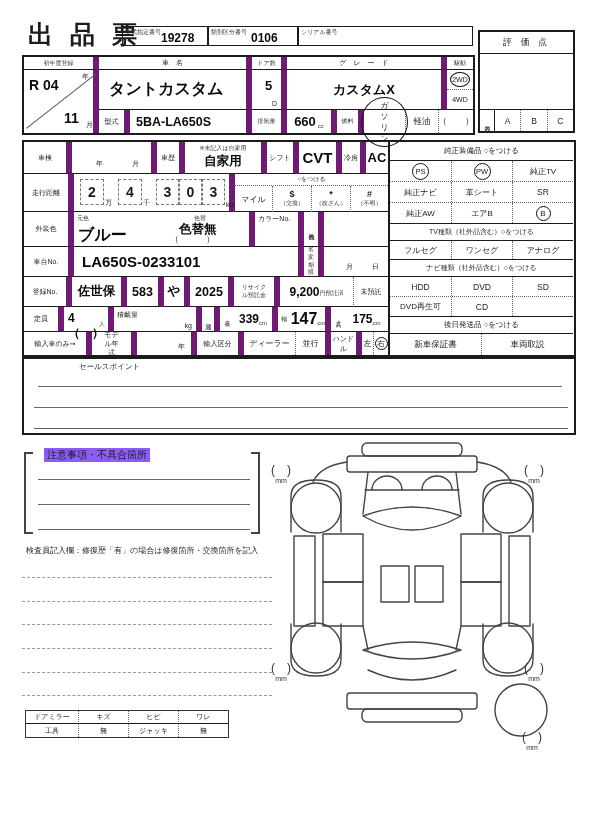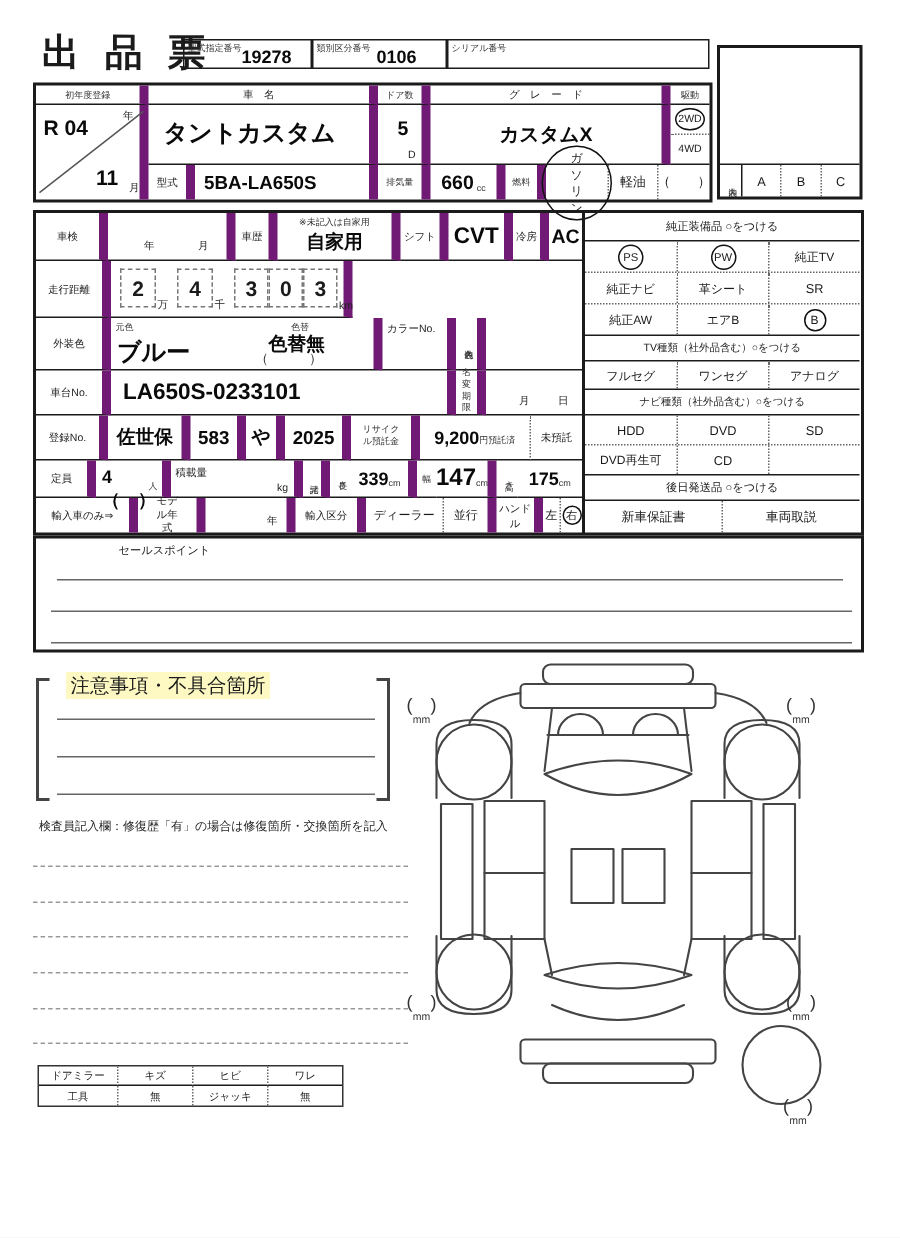--- a/index.html
+++ b/index.html
@@ -42,20 +42,21 @@
   </div>
   <div class="abs" style="left:208px;top:26px;width:90px;height:20px;border:1.5px solid #1b1b1b">
     <span class="abs lab6" style="left:2px;top:1px">類別区分番号</span>
     <span class="abs val" style="left:42px;top:4px;font-size:12px">0106</span>
   </div>
   <div class="abs" style="left:298px;top:26px;width:175px;height:20px;border:1.5px solid #1b1b1b">
     <span class="abs lab6" style="left:2px;top:1px">シリアル番号</span>
   </div>
 
   <div class="box" style="left:478px;top:30px;width:97px;height:103px">
+    <div class="cell bb c" style="left:0;top:0;width:93px;height:22px;font-size:9px;letter-spacing:3px">評 価 点</div>
     <div class="cell" style="left:0;top:22px;width:93px;height:55px"></div>
     <div class="cell" style="left:0;top:77px;width:93px;height:22px;border-top:1px solid #1b1b1b;display:flex">
       <div class="c vert lab6" style="width:15px;border-right:1px solid #1b1b1b">内装</div>
       <div class="c" style="flex:1;font-size:8.5px">A</div>
       <div class="c bld" style="flex:1;font-size:8.5px">B</div>
       <div class="c bld" style="flex:1;font-size:8.5px">C</div>
     </div>
   </div>
 
   <div class="box" style="left:22px;top:55px;width:453px;height:80px">
@@ -117,20 +118,38 @@
     <div class="cell br bb" style="left:50px;top:32px;width:161px;height:38px">
       <div class="mbox" style="left:6px;top:5px;width:24px">2</div>
       <span class="abs lab" style="left:31px;top:24px">万</span>
       <div class="mbox" style="left:44px;top:5px;width:24px">4</div>
       <span class="abs lab" style="left:69px;top:24px">千</span>
       <div class="mbox" style="left:82px;top:5px">3</div>
       <div class="mbox" style="left:105px;top:5px">0</div>
       <div class="mbox" style="left:128px;top:5px">3</div>
       <span class="abs lab" style="left:152px;bottom:3px">km</span>
     </div>
+    <div class="cell bb" style="left:211px;top:32px;width:153px;height:38px">
+      <div class="bbd c lab6" style="height:12px">○をつける</div>
+      <div style="display:flex;height:26px">
+        <div class="c" style="width:37px;font-size:8px">マイル</div>
+        <div class="c bld" style="width:39px;flex-direction:column">
+          <span style="font-size:9px;font-weight:bold;line-height:1">$</span>
+          <span class="lab6">（交換）</span>
+        </div>
+        <div class="c bld" style="width:39px;flex-direction:column">
+          <span style="font-size:9px;font-weight:bold;line-height:1">*</span>
+          <span class="lab6">（改ざん）</span>
+        </div>
+        <div class="c bld" style="width:38px;flex-direction:column">
+          <span style="font-size:9px;font-weight:bold;line-height:1">#</span>
+          <span class="lab6">（不明）</span>
+        </div>
+      </div>
+    </div>
 
     <div class="cell br bb c lab" style="left:0;top:70px;width:50px;height:35px">外装色</div>
     <div class="cell br bb" style="left:50px;top:70px;width:181px;height:35px">
       <span class="abs lab6" style="left:3px;top:2px">元色</span>
       <span class="abs val" style="left:4px;top:13px;font-size:16px">ブルー</span>
       <span class="abs lab6" style="left:120px;top:2px">色替</span>
       <span class="abs val" style="left:105px;top:9px;font-size:12.5px">色替無</span>
       <span class="abs" style="left:96px;top:21px;font-size:9px;color:#333">（　　　）</span>
     </div>
     <div class="cell br bb" style="left:231px;top:70px;width:49px;height:35px">
@@ -249,21 +268,21 @@
 
   <div class="box" style="left:22px;top:357px;width:554px;height:78px">
     <span class="abs lab" style="left:55px;top:3px;font-size:7.5px">セールスポイント</span>
     <div class="vline" style="left:14px;top:27px;width:524px"></div>
     <div class="vline" style="left:10px;top:48px;width:534px"></div>
     <div class="vline" style="left:10px;top:69px;width:534px"></div>
   </div>
 
   <div class="abs" style="left:24px;top:452px;width:9px;height:82px;border-left:2px solid #444;border-top:2px solid #444;border-bottom:2px solid #444"></div>
   <div class="abs" style="left:251px;top:452px;width:9px;height:82px;border-right:2px solid #444;border-top:2px solid #444;border-bottom:2px solid #444"></div>
-  <span class="abs" style="left:44px;top:448px;font-size:13px;background:#fef9c3;padding:0 3px">注意事項・不具合箇所</span>
+  <span class="abs" style="left:44px;top:448px;font-size:10px;background:#8b5cf6;padding:0 3px">注意事項・不具合箇所</span>
   <div class="vline" style="left:38px;top:479px;width:212px"></div>
   <div class="vline" style="left:38px;top:504px;width:212px"></div>
   <div class="vline" style="left:38px;top:529px;width:212px"></div>
 
   <div class="abs" style="left:26px;top:545px;font-size:8px;color:#222">検査員記入欄：修復歴「有」の場合は修復箇所・交換箇所を記入</div>
   <div class="dline" style="left:22px;top:577px;width:250px"></div>
   <div class="dline" style="left:22px;top:601px;width:250px"></div>
   <div class="dline" style="left:22px;top:624px;width:250px"></div>
   <div class="dline" style="left:22px;top:648px;width:250px"></div>
   <div class="dline" style="left:22px;top:672px;width:250px"></div>

